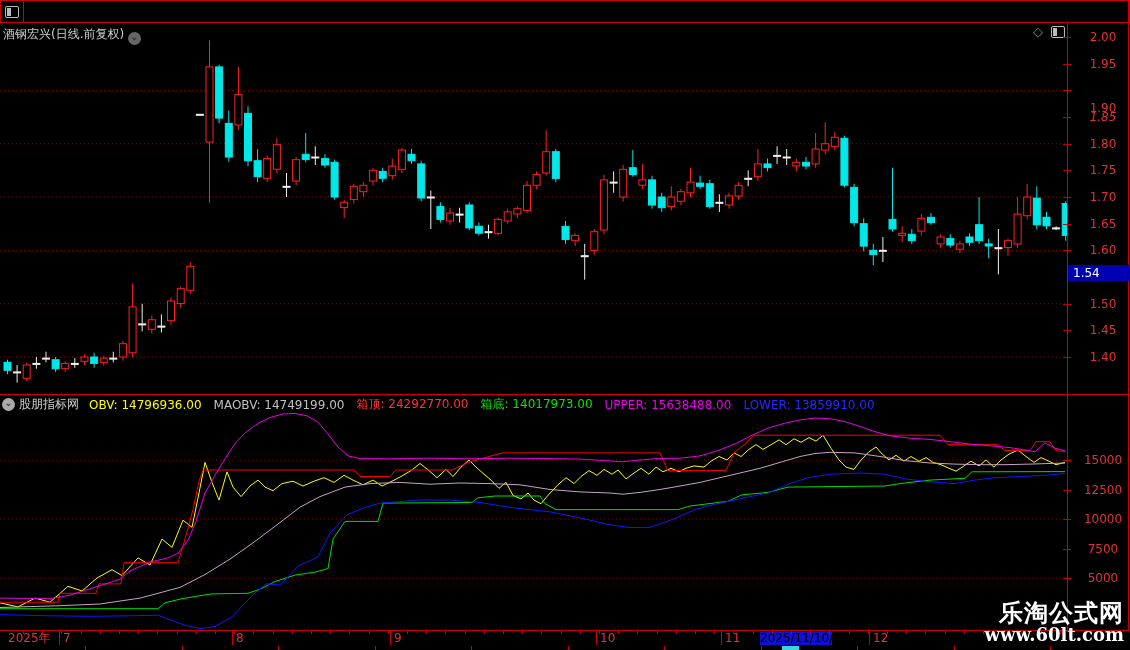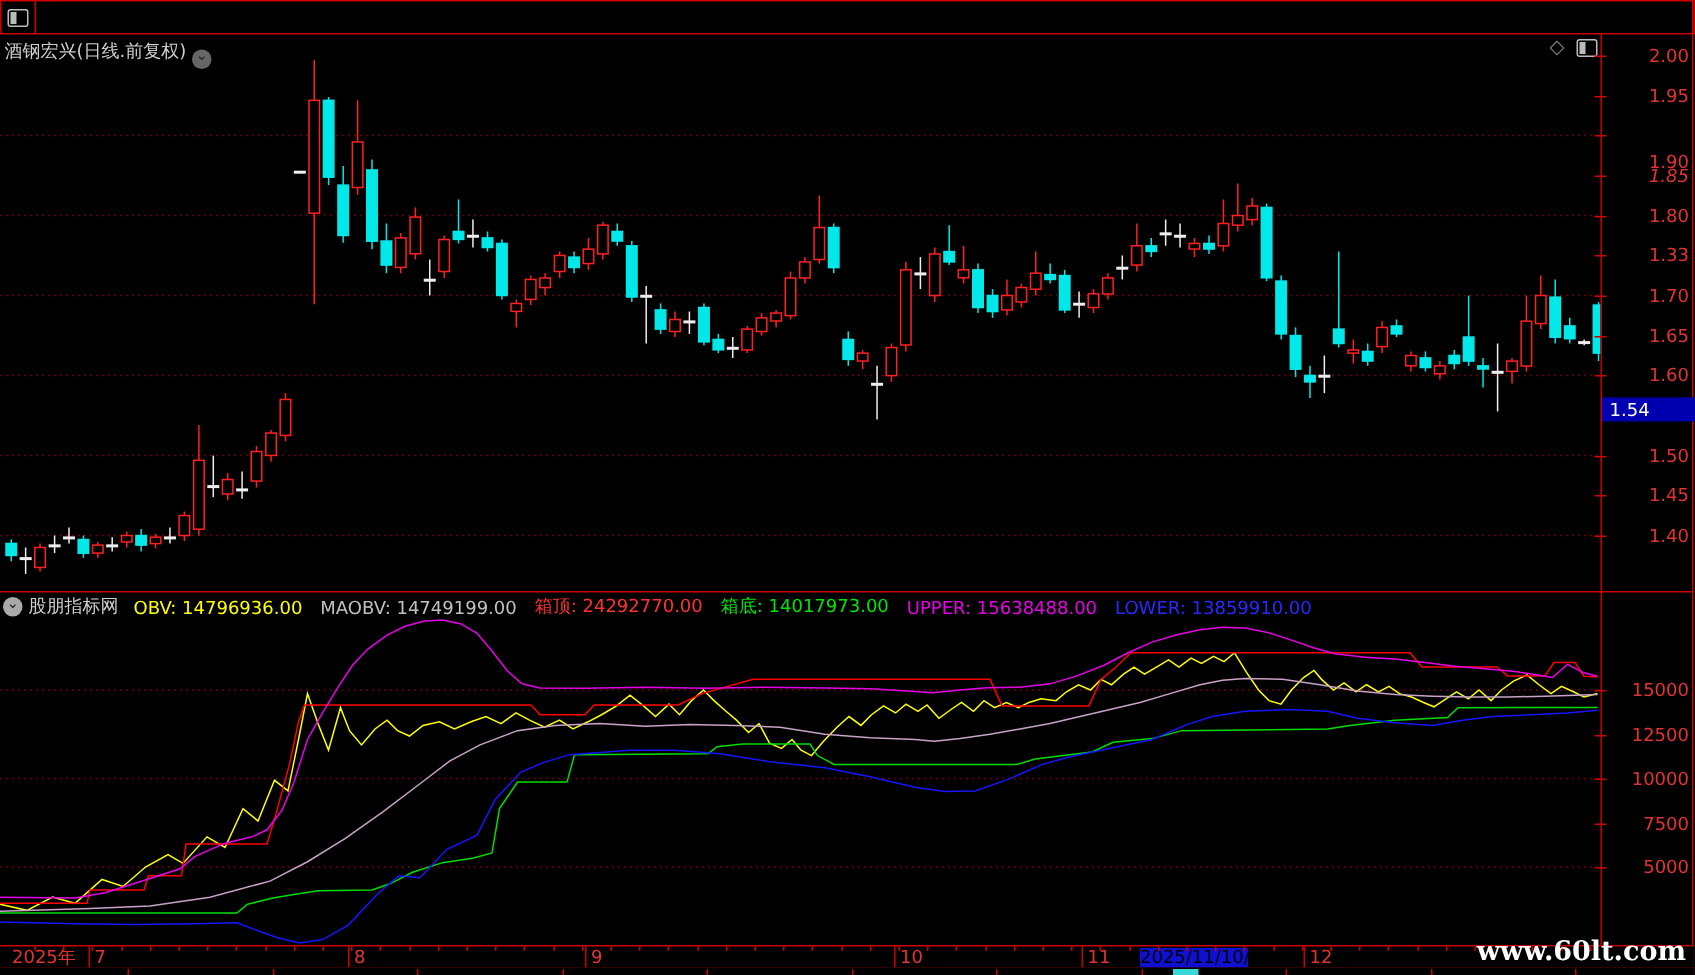--- a/index.html
+++ b/index.html
@@ -14,21 +14,21 @@
   .half-sq::after{content:"";position:absolute;left:1px;top:1px;bottom:1px;width:4px;background:#bbb;}
   #tb-left{display:flex;align-items:center;}
   .tb-item{color:#d4d4d4;padding:0 9px;cursor:default;white-space:nowrap;}
   .tb-item.active{color:#00e5ee;}
   #tb-right{margin-left:auto;display:flex;height:21px;align-items:stretch;}
   .tb-cell{color:#d4d4d4;border-left:1px solid #c00;display:flex;align-items:center;padding:0 9px;white-space:nowrap;}
   
   .red-hline{left:0;width:1129px;height:0;border-top:1px solid #c00;}
   #vaxis-line{left:1067px;top:22px;width:0;height:623px;border-left:1px solid #c00;}
   #page-right-border{left:1128px;top:0;width:0;height:650px;border-left:1px solid #c00;}
-  .axis-label{left:1080px;width:46px;color:#e23333;text-align:right;font-size:12px;line-height:14px;}
+  .axis-label{left:1080px;width:46px;color:#e23333;text-align:center;font-size:12px;line-height:14px;}
   .axis-tick{left:1063px;width:8px;height:0;border-top:1px solid #c00;}
   #price-marker{left:1068px;width:59px;height:16px;background:#0000b0;color:#fff;
                 line-height:16px;padding-left:5px;font-size:12px;}
   #chart-title{left:3px;top:26px;color:#cfcfcf;}
   .circ-icon{width:13px;height:13px;border-radius:50%;background:#666;color:#222;display:inline-block;
              text-align:center;line-height:9px;font-size:10px;vertical-align:-2px;}
   #chart-corner-icons{left:1033px;top:24px;color:#999;display:flex;gap:8px;align-items:center;}
   .diamond{font-size:13px;color:#888;}
   
   #ind-header{left:2px;top:396px;display:flex;align-items:center;gap:4px;white-space:nowrap;z-index:5;}
@@ -528,21 +528,21 @@
     <div class="abs axis-label" style="top: 30px;">2.00</div>
     <div class="abs axis-tick" style="top: 37px;"></div>
     <div class="abs axis-label" style="top: 56.6665px;">1.95</div>
     <div class="abs axis-tick" style="top: 63.6665px;"></div>
     <div class="abs axis-label" style="top: 101px;">1.90</div>
     <div class="abs axis-tick" style="top: 90.333px;"></div>
     <div class="abs axis-label" style="top: 109.999px; font-style: italic;">1.85</div>
     <div class="abs axis-tick" style="top: 116.999px;"></div>
     <div class="abs axis-label" style="top: 136.666px;">1.80</div>
     <div class="abs axis-tick" style="top: 143.666px;"></div>
-    <div class="abs axis-label" style="top: 163.333px;">1.33</div>
+    <div class="abs axis-label" style="top: 163.333px;">1.75</div>
     <div class="abs axis-tick" style="top: 170.333px;"></div>
     <div class="abs axis-label" style="top: 189.999px;">1.70</div>
     <div class="abs axis-tick" style="top: 196.999px;"></div>
     <div class="abs axis-label" style="top: 216.666px;">1.65</div>
     <div class="abs axis-tick" style="top: 223.666px;"></div>
     <div class="abs axis-label" style="top: 243.332px;">1.60</div>
     <div class="abs axis-tick" style="top: 250.332px;"></div>
     <div class="abs axis-label" style="top: 296.665px;">1.50</div>
     <div class="abs axis-tick" style="top: 303.665px;"></div>
     <div class="abs axis-label" style="top: 323.332px;">1.45</div>
@@ -670,14 +670,15 @@
     <div class="abs strip-tick" style="left: 471px;"></div>
     <div class="abs strip-tick" style="left: 568px;"></div>
     <div class="abs strip-tick" style="left: 664px;"></div>
     <div class="abs strip-tick" style="left: 761px;"></div>
     <div class="abs strip-tick" style="left: 857px;"></div>
     <div class="abs strip-tick" style="left: 954px;"></div>
     <div class="abs strip-tick" style="left: 1050px;"></div>
   </div>
 
 <div id="watermark" class="abs">
+  <div class="l1">乐淘公式网</div>
   <div class="l2">www.60lt.com</div>
 </div>
 
 </body></html>

